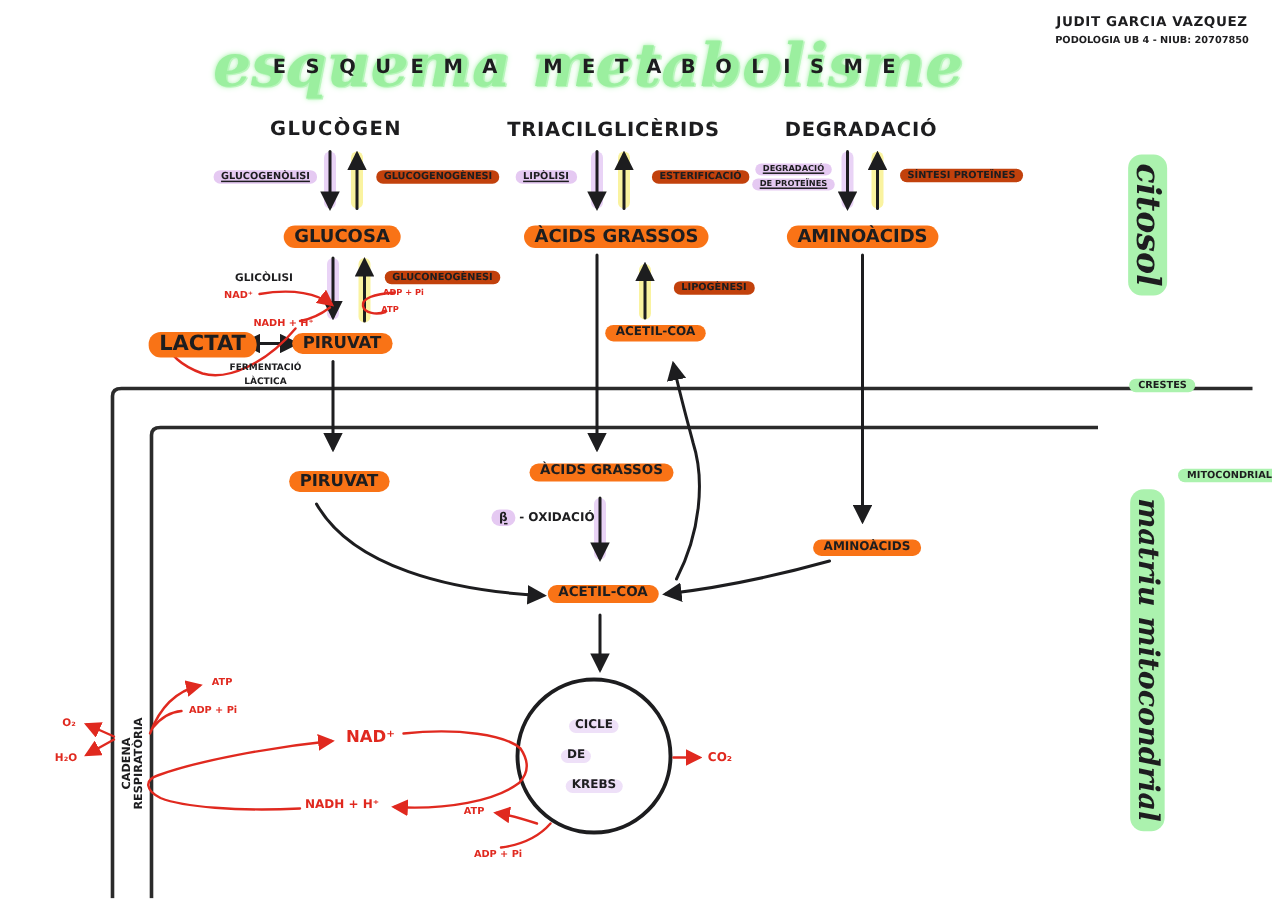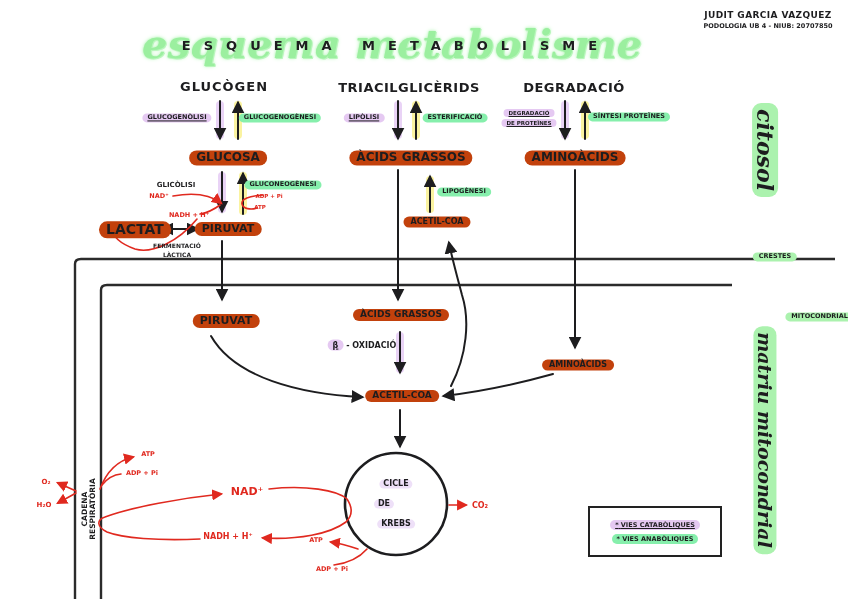--- a/index.html
+++ b/index.html
@@ -2,23 +2,23 @@
 <html><head>
 <meta charset="utf-8">
 <style>
   html,body{margin:0;padding:0;background:#ffffff;}
   #canvas{position:relative;width:848px;height:599px;background:#ffffff;overflow:hidden;
           font-family:"DejaVu Sans",sans-serif;color:#1d1d1f;}
   #art{position:absolute;left:0;top:0;}
   .lb{position:absolute;transform:translate(-50%,-50%);white-space:nowrap;font-weight:700;
       color:#1d1d1f;line-height:1.1;}
   .red{color:#e0291f;}
-  .pill-o{background:#c2410c;border-radius:8px;padding:1px 7px;}
+  .pill-o{background:#f97316;border-radius:8px;padding:1px 7px;}
   .pill-p{background:#e5c9f2;border-radius:7px;padding:1px 5px;text-decoration:underline;}
-  .pill-y{background:#86efac;border-radius:7px;padding:1px 5px;}
+  .pill-y{background:#c2410c;border-radius:7px;padding:1px 5px;margin-left:12px;}
   .pill-g{background:#abf2ae;border-radius:9px;padding:1px 6px;}
   .pill-pl{background:#eee0f8;border-radius:5px;padding:0 4px;}
   .vlab{transform:translate(-50%,-50%) rotate(90deg);font-family:"DejaVu Serif",serif;
         font-style:italic;font-weight:700;}
   .rot-ccw{transform:translate(-50%,-50%) rotate(-90deg);text-align:center;}
   .title-script{font-family:"DejaVu Serif",serif;font-style:italic;font-weight:700;
         color:#9bef9f;text-shadow:0 0 4px #b9f6bc,0 0 2px #b9f6bc,1px 1px 0 #b9f6bc;}
   .title-caps{letter-spacing:13px;}
   .legend-box{position:absolute;border:2px solid #222;background:#fff;display:flex;
         flex-direction:column;align-items:center;justify-content:center;gap:4px;}
@@ -153,24 +153,14 @@
 <div class="lb red" style="left:46px;top:483px;font-size:7px;text-align:center;">O₂</div>
 <div class="lb red" style="left:44px;top:506px;font-size:7px;">H₂O</div>
 <div class="lb red" style="left:148px;top:455px;font-size:6.5px;">ATP</div>
 <div class="lb red" style="left:142px;top:474px;font-size:6.5px;">ADP + Pi</div>
 <div class="lb red" style="left:247px;top:492px;font-size:11px;">NAD⁺</div>
 <div class="lb red" style="left:228px;top:537px;font-size:8px;">NADH + H⁺</div>
 <div class="lb red" style="left:480px;top:506px;font-size:8px;">CO₂</div>
 <div class="lb red" style="left:316px;top:541px;font-size:6.5px;">ATP</div>
 <div class="lb red" style="left:332px;top:570px;font-size:6.5px;">ADP + Pi</div>
 
-<div class="legend-box" style="left:588px;top:506px;width:130px;height:47px;">
-  <div class="pill-p" style="font-size:6.5px;font-weight:700;">
-    <span>*</span>
-    <span>VIES CATABÒLIQUES</span>
-  </div>
-  <div class="pill-y" style="font-size:6.5px;font-weight:700;">
-    <span>*</span>
-    <span>VIES ANABÒLIQUES</span>
-  </div>
-</div>
 
 </div>
 
 </body></html>

